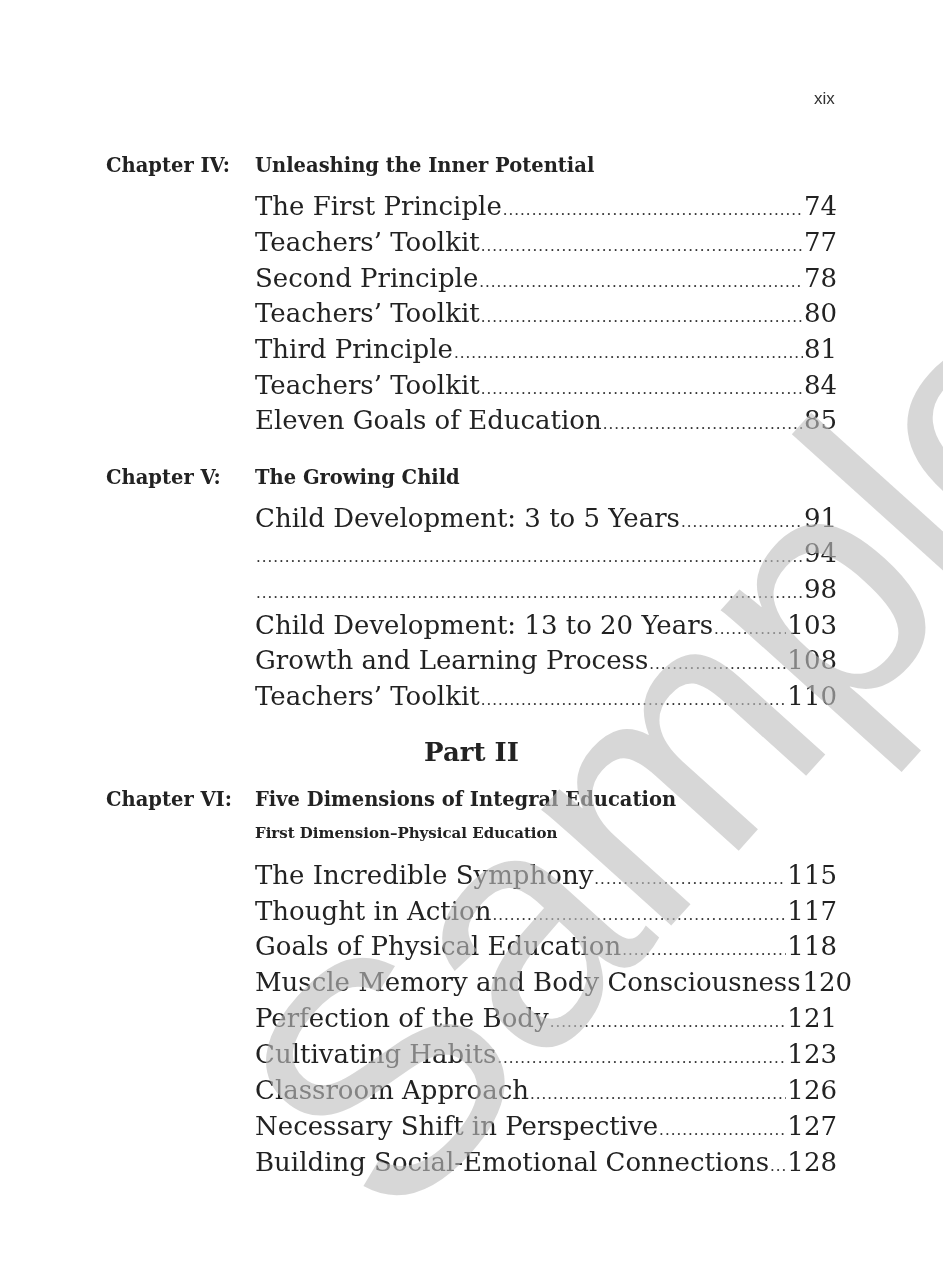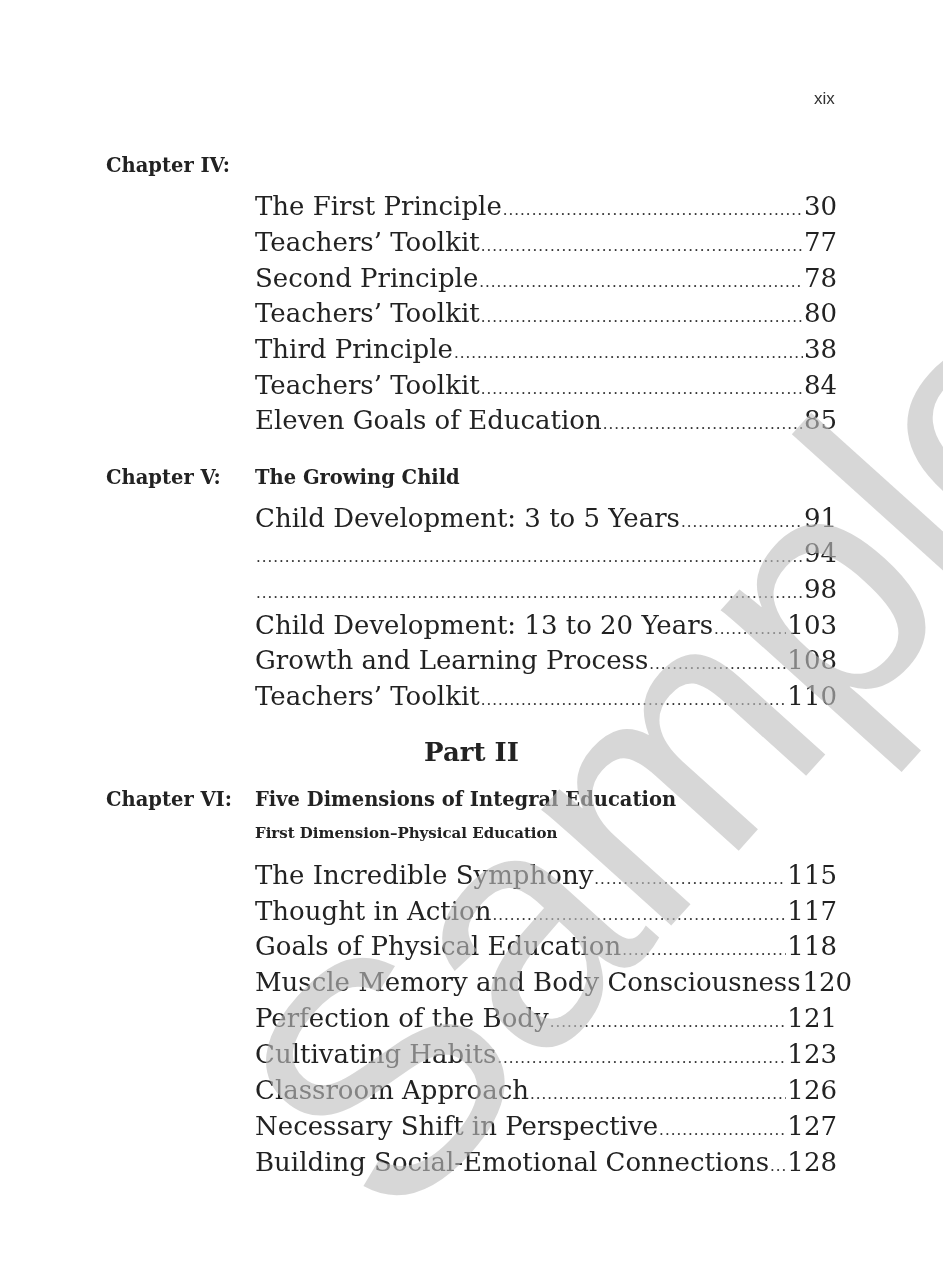--- a/index.html
+++ b/index.html
@@ -48,45 +48,46 @@
 </style>
 </head>
 <body>
 
 <div class="page-number">xix</div>
 
 <div class="toc">
 
   <div class="chapter-row" style="top:154px">
     <span class="chapter-label">Chapter IV:</span>
+    <span class="chapter-title">Unleashing the Inner Potential</span>
   </div>
   <div class="entry" style="top:191px">
       <span class="entry-title">The First Principle</span>
       <span class="entry-leader"></span>
-      <span class="entry-page">30</span>
+      <span class="entry-page">74</span>
     </div>
   <div class="entry" style="top:227px">
       <span class="entry-title">Teachers’ Toolkit</span>
       <span class="entry-leader"></span>
       <span class="entry-page">77</span>
     </div>
   <div class="entry" style="top:263px">
       <span class="entry-title">Second Principle </span>
       <span class="entry-leader"></span>
       <span class="entry-page">78</span>
     </div>
   <div class="entry" style="top:298px">
       <span class="entry-title">Teachers’ Toolkit</span>
       <span class="entry-leader"></span>
       <span class="entry-page">80</span>
     </div>
   <div class="entry" style="top:334px">
       <span class="entry-title">Third Principle </span>
       <span class="entry-leader"></span>
-      <span class="entry-page">38</span>
+      <span class="entry-page">81</span>
     </div>
   <div class="entry" style="top:370px">
       <span class="entry-title">Teachers’ Toolkit</span>
       <span class="entry-leader"></span>
       <span class="entry-page">84</span>
     </div>
   <div class="entry" style="top:405px">
       <span class="entry-title">Eleven Goals of Education </span>
       <span class="entry-leader"></span>
       <span class="entry-page">85</span>

